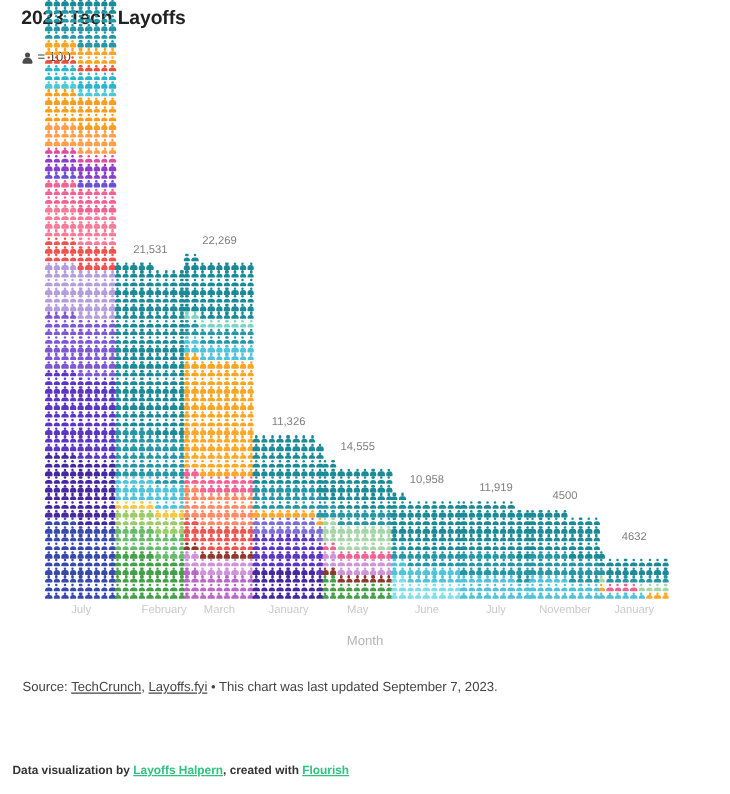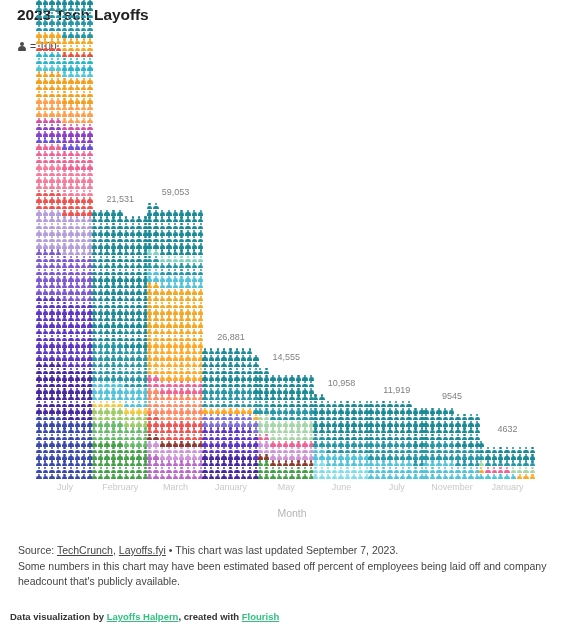--- a/index.html
+++ b/index.html
@@ -1200,21 +1200,21 @@
         <span class="pic" style="color: rgb(26, 138, 150);"></span>
         <span class="pic" style="color: rgb(26, 138, 150);"></span>
         <span class="pic" style="color: rgb(26, 138, 150);"></span>
         <span class="pic" style="color: rgb(26, 138, 150);"></span>
         <span class="pic" style="color: rgb(26, 138, 150);"></span>
         <span class="pic" style="color: rgb(26, 138, 150);"></span>
         <span class="pic" style="color: rgb(26, 138, 150);"></span>
       </div>
     </div>
     <div class="column" style="left: 146.6px;">
-      <div class="col-label">59,053</div>
+      <div class="col-label">22,269</div>
       <div class="icon-grid">
         <span class="pic" style="color: rgb(186, 104, 200);"></span>
         <span class="pic" style="color: rgb(186, 104, 200);"></span>
         <span class="pic" style="color: rgb(186, 104, 200);"></span>
         <span class="pic" style="color: rgb(186, 104, 200);"></span>
         <span class="pic" style="color: rgb(186, 104, 200);"></span>
         <span class="pic" style="color: rgb(186, 104, 200);"></span>
         <span class="pic" style="color: rgb(186, 104, 200);"></span>
         <span class="pic" style="color: rgb(186, 104, 200);"></span>
         <span class="pic" style="color: rgb(186, 104, 200);"></span>
@@ -1576,21 +1576,21 @@
         <span class="pic" style="color: rgb(26, 138, 150);"></span>
         <span class="pic" style="color: rgb(26, 138, 150);"></span>
         <span class="pic" style="color: rgb(26, 138, 150);"></span>
         <span class="pic" style="color: rgb(26, 138, 150);"></span>
         <span class="pic" style="color: rgb(26, 138, 150);"></span>
         <span class="pic" style="color: rgb(26, 138, 150);"></span>
         <span class="pic" style="color: rgb(26, 138, 150);"></span>
       </div>
     </div>
     <div class="column" style="left: 201.9px;">
-      <div class="col-label">26,881</div>
+      <div class="col-label">11,326</div>
       <div class="icon-grid">
         <span class="pic" style="color: rgb(69, 39, 160);"></span>
         <span class="pic" style="color: rgb(69, 39, 160);"></span>
         <span class="pic" style="color: rgb(69, 39, 160);"></span>
         <span class="pic" style="color: rgb(69, 39, 160);"></span>
         <span class="pic" style="color: rgb(69, 39, 160);"></span>
         <span class="pic" style="color: rgb(69, 39, 160);"></span>
         <span class="pic" style="color: rgb(69, 39, 160);"></span>
         <span class="pic" style="color: rgb(69, 39, 160);"></span>
         <span class="pic" style="color: rgb(69, 39, 160);"></span>
@@ -2137,21 +2137,21 @@
         <span class="pic" style="color: rgb(26, 138, 150);"></span>
         <span class="pic" style="color: rgb(26, 138, 150);"></span>
         <span class="pic" style="color: rgb(26, 138, 150);"></span>
         <span class="pic" style="color: rgb(26, 138, 150);"></span>
         <span class="pic" style="color: rgb(26, 138, 150);"></span>
         <span class="pic" style="color: rgb(26, 138, 150);"></span>
         <span class="pic" style="color: rgb(26, 138, 150);"></span>
       </div>
     </div>
     <div class="column" style="left: 423.1px;">
-      <div class="col-label">9545</div>
+      <div class="col-label">4500</div>
       <div class="icon-grid">
         <span class="pic" style="color: rgb(79, 195, 217);"></span>
         <span class="pic" style="color: rgb(79, 195, 217);"></span>
         <span class="pic" style="color: rgb(79, 195, 217);"></span>
         <span class="pic" style="color: rgb(79, 195, 217);"></span>
         <span class="pic" style="color: rgb(79, 195, 217);"></span>
         <span class="pic" style="color: rgb(79, 195, 217);"></span>
         <span class="pic" style="color: rgb(79, 195, 217);"></span>
         <span class="pic" style="color: rgb(79, 195, 217);"></span>
         <span class="pic" style="color: rgb(79, 195, 217);"></span>
@@ -2291,32 +2291,31 @@
         <span class="pic" style="color: rgb(26, 138, 150);"></span>
         <span class="pic" style="color: rgb(26, 138, 150);"></span>
         <span class="pic" style="color: rgb(26, 138, 150);"></span>
         <span class="pic" style="color: rgb(26, 138, 150);"></span>
       </div>
     </div>
   </div>
 
 <div class="x-axis-labels" id="x-axis-labels">
     <div class="x-tick" style="left: 36px;">July</div>
-    <div class="x-tick" style="left: 91.3px;">February</div>
+    <div class="x-tick" style="left: 91.3px; text-align: right;">February</div>
     <div class="x-tick" style="left: 146.6px;">March</div>
     <div class="x-tick" style="left: 201.9px;">January</div>
     <div class="x-tick" style="left: 257.2px;">May</div>
     <div class="x-tick" style="left: 312.5px;">June</div>
     <div class="x-tick" style="left: 367.8px;">July</div>
     <div class="x-tick" style="left: 423.1px;">November</div>
     <div class="x-tick" style="left: 478.4px;">January</div>
   </div>
 
 <div class="x-axis-title">Month</div>
 
 <div class="source-note">
   <span>Source: </span><a href="#">TechCrunch</a><span>, </span><a href="#">Layoffs.fyi</a><span> • This chart was last updated September 7, 2023.</span>
-  <div>Some numbers in this chart may have been estimated based off percent of employees being laid off and company headcount that's publicly available.</div>
 </div>
 
 <div class="credit">
   <span>Data visualization by </span><a href="#">Layoffs Halpern</a><span>, created with </span><a href="#">Flourish</a>
 </div>
 
 </body></html>

